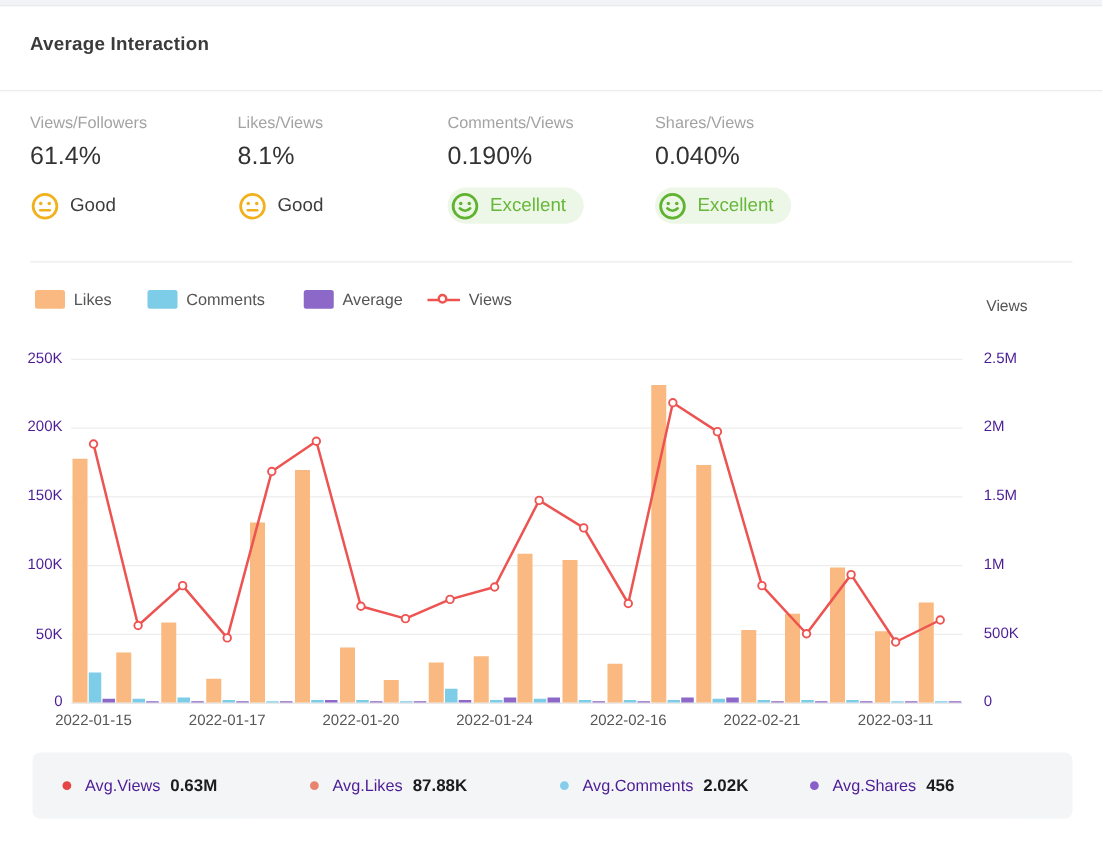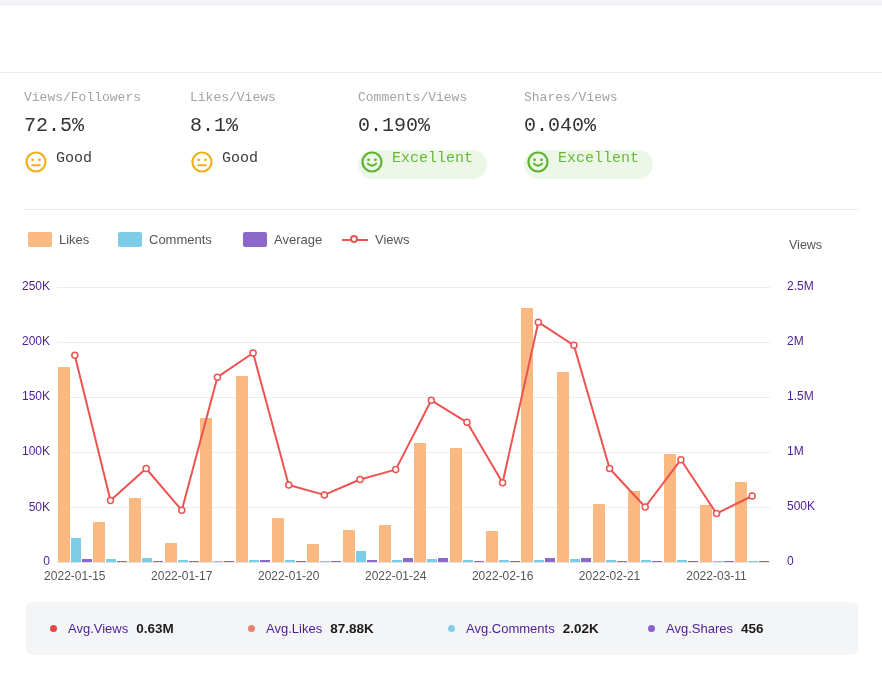--- a/index.html
+++ b/index.html
@@ -4,24 +4,24 @@
 <style>
   * { margin:0; padding:0; box-sizing:border-box; }
   html,body { width:882px; height:679px; background:#ffffff; font-family:"Liberation Sans","DejaVu Sans",sans-serif; }
   .page { position:relative; width:882px; height:679px; overflow:hidden; background:#fff; }
   .top-strip { position:absolute; left:0; top:0; width:882px; height:5px; background:#f1f3f6; border-bottom:1px solid #e8eaee; }
   .title { position:absolute; left:24px; top:27px; font-size:15px; font-weight:700; color:#3b3b3b; letter-spacing:.2px; }
   .divider { position:absolute; height:1px; background:#ececec; }
   .d1 { left:0; top:72px; width:882px; }
   .d2 { left:24px; top:209px; width:834px; }
 
-  .stat { position:absolute; top:90px; width:160px;font-family:Liberation Mono, monospace; }
+  .stat { position:absolute; top:90px; width:160px; }
   .stat-label { font-size:13px; color:#a3a3a3; margin-bottom:9px; }
   .stat-value { font-size:20px; color:#333; margin-bottom:13px; }
-  .rating { display:inline-flex; height:29px; }
+  .rating { display:inline-flex; align-items:center; height:29px; }
   .rating .face { width:24px; height:24px; flex:0 0 auto; }
   .rating span { margin-left:8px; font-size:15px; }
   .rating.good span { color:#3d3d3d; }
   .rating.excellent { background:#edf7e7; border-radius:15px; padding:0 14px 0 2px; }
   .rating.excellent span { color:#67b83a; }
 
   .legend-item { position:absolute; top:232px; display:flex; align-items:center; cursor:pointer; }
   .swatch { width:24px; height:15px; border-radius:2px; }
   .legend-item .llabel { margin-left:7px; font-size:13px; color:#555; }
   .line-marker { position:relative; width:26px; height:15px; }
@@ -45,25 +45,26 @@
   .dot { width:7px; height:7px; border-radius:50%; flex:0 0 auto; }
   .sum-label { margin-left:11px; font-size:13px; color:#4c1d95; }
   .sum-value { margin-left:8px; font-size:13.5px; font-weight:700; color:#1c1c1c; }
 </style>
 </head>
 <body>
 
 <div class="page">
   <div class="top-strip"></div>
 
+  <div class="title">Average Interaction</div>
   <div class="divider d1"></div>
 
   <div class="stat" style="left:24px">
     <div class="stat-label">Views/Followers</div>
-    <div class="stat-value">72.5%</div>
+    <div class="stat-value">61.4%</div>
     <div class="rating good">
       <svg class="face" viewBox="0 0 24 24">
         <circle cx="12" cy="12" r="9.5" fill="none" stroke="#F0B11C" stroke-width="2.2"></circle>
         <circle cx="8.6" cy="9.8" r="1.4" fill="#F0B11C"></circle>
           <circle cx="15.4" cy="9.8" r="1.4" fill="#F0B11C"></circle>
         <line x1="8.2" y1="15.2" x2="15.8" y2="15.2" stroke="#F0B11C" stroke-width="2" stroke-linecap="round"></line>
       </svg>
       <span>Good</span>
     </div>
   </div>

